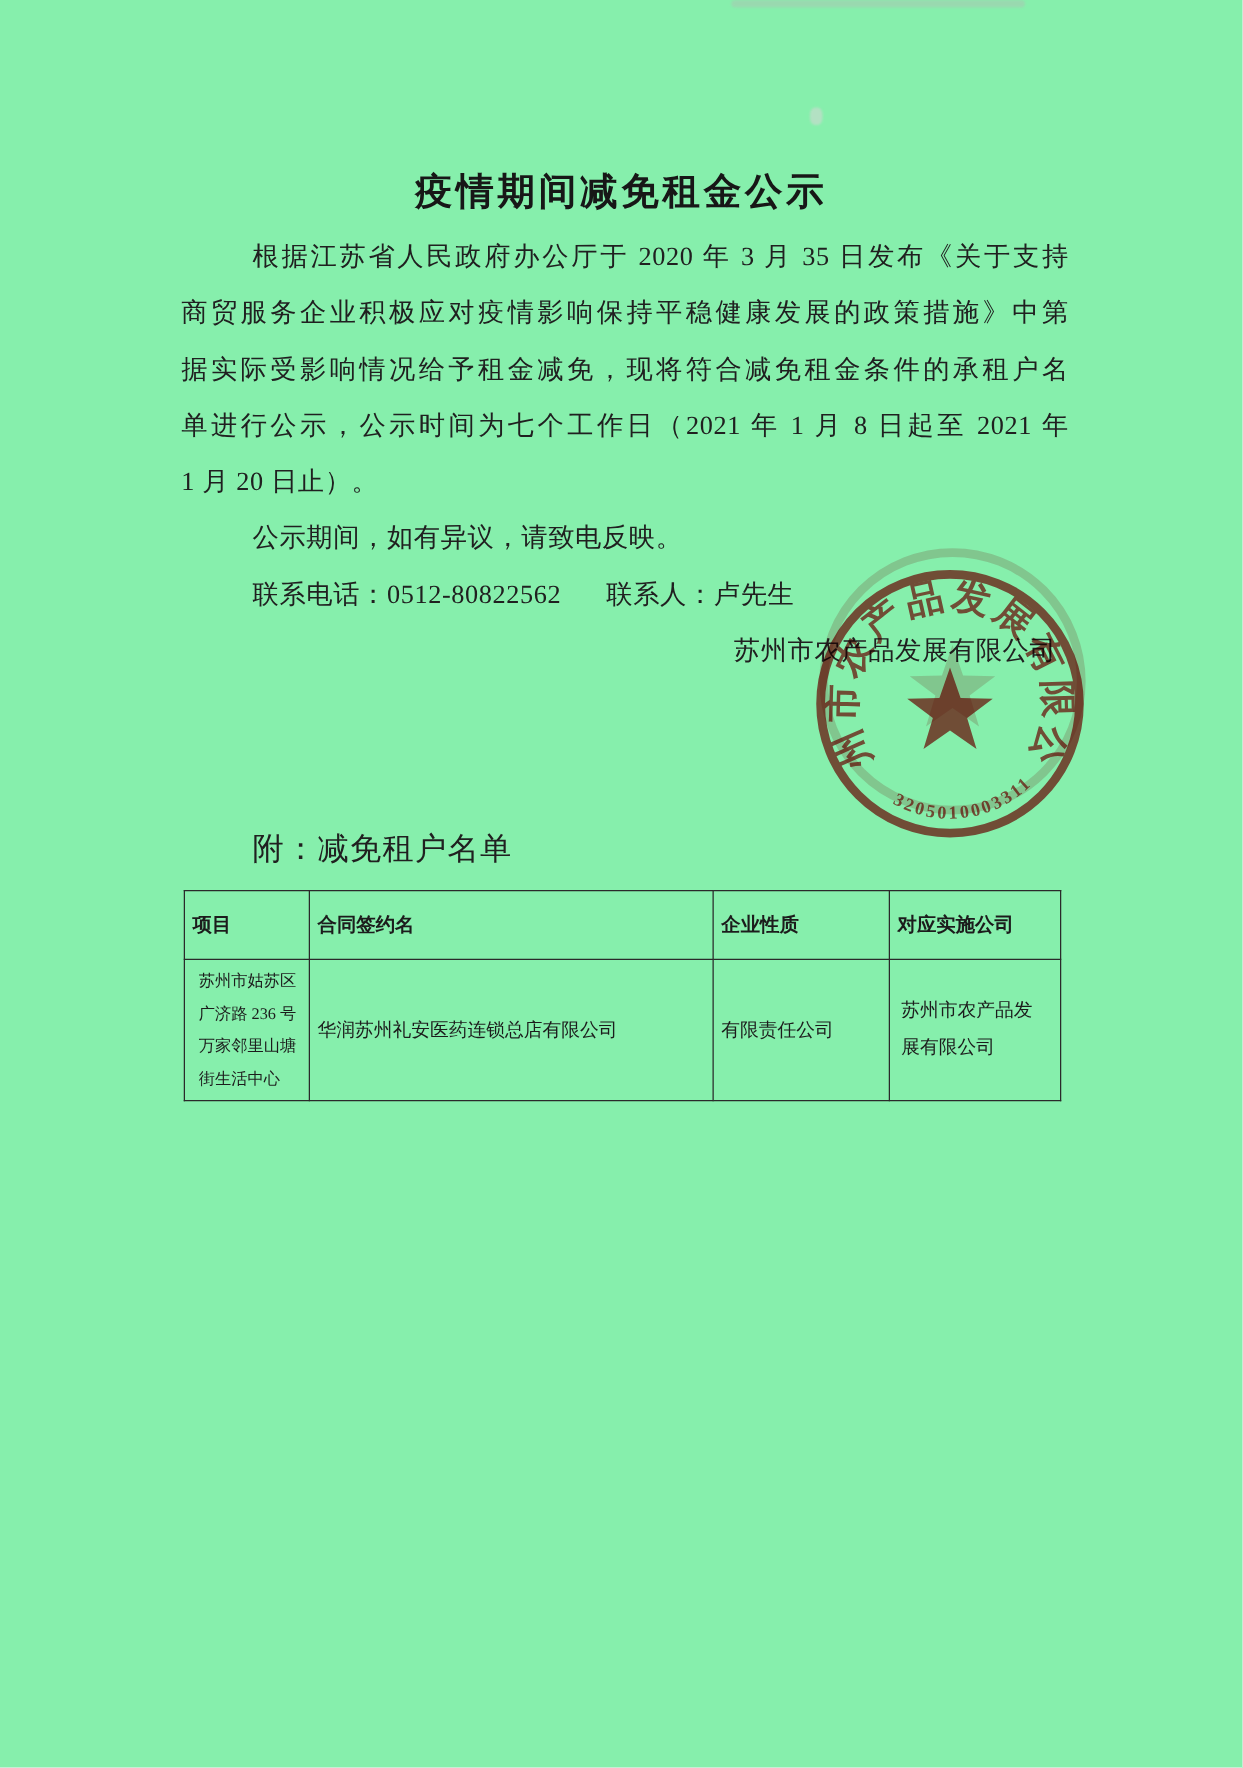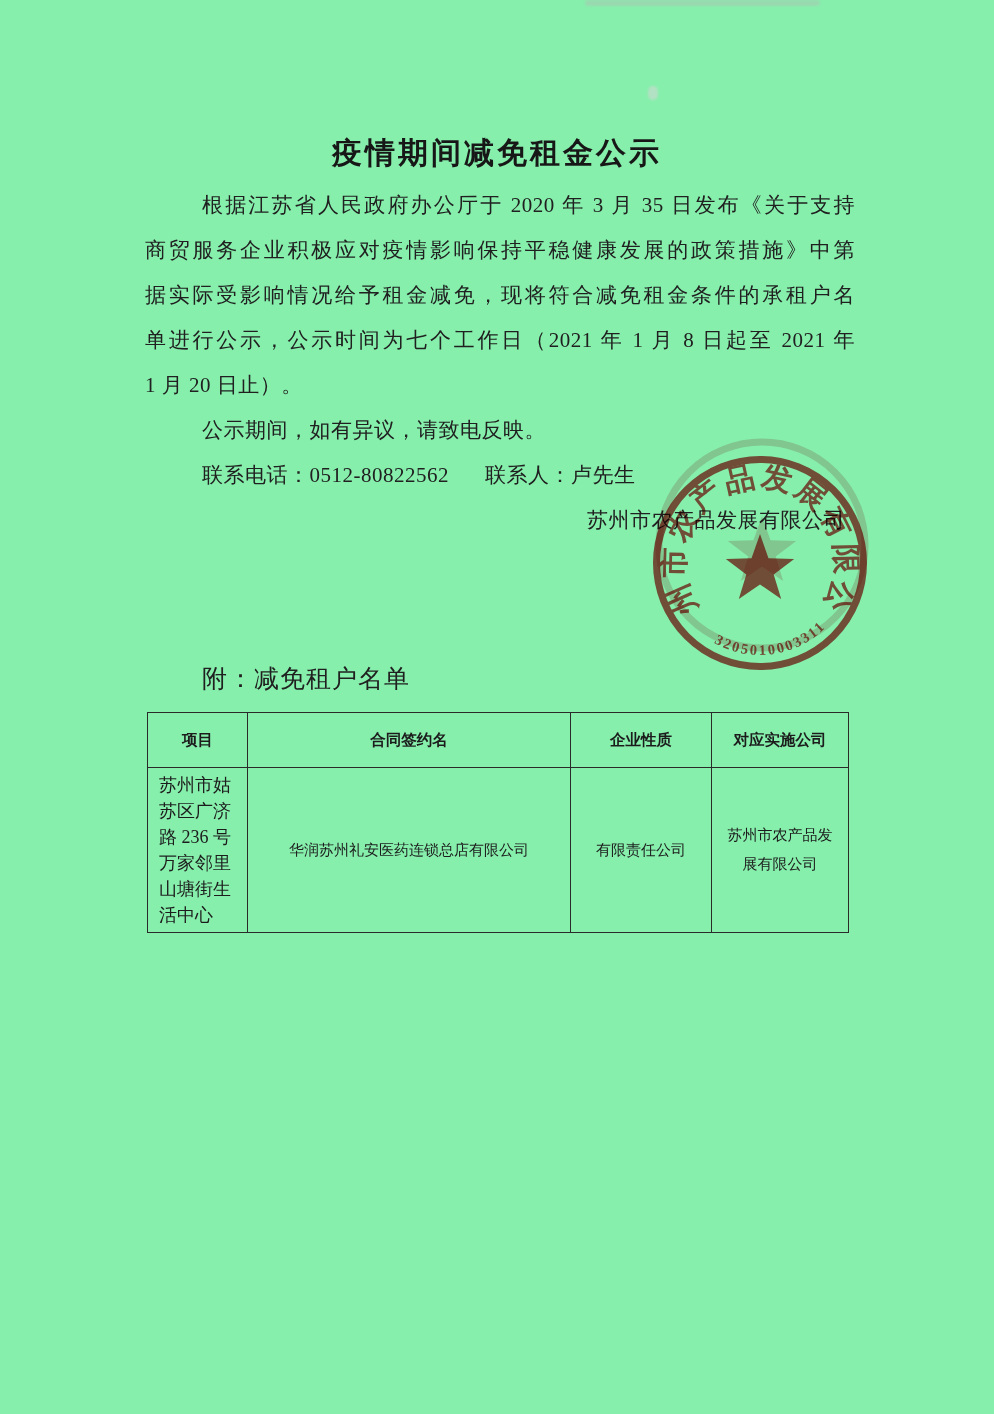--- a/index.html
+++ b/index.html
@@ -32,30 +32,30 @@
     position:absolute; left:202px; top:662px;
     font-size:25px; letter-spacing:1px; color:#202020;font-family:Liberation Mono, monospace;
   }
   
   .tenant-table {
     position:absolute; left:147px; top:712px; width:701px;
     border-collapse:collapse; table-layout:fixed;
     font-size:15px; color:#1c1c1c;
   }
   .tenant-table th, .tenant-table td {
-    border:1.6px solid #2a2a2a; padding:2px 6px; text-align:center; vertical-align:middle;
+    border:1.6px solid #2a2a2a; padding:2px 6px; text-align:left; vertical-align:middle;
     font-weight:normal; overflow:hidden;
   }
   .tenant-table th { height:50px; font-weight:bold; font-size:15.5px; }
   .tenant-table td { height:103px; }
   .col-project  { width:100px; }
   .col-contract { width:323px; }
   .col-nature   { width:141px; }
   .col-company  { width:137px; }
-  td.cell-project { text-align:left; font-size:18px; line-height:26px; padding:4px 8px 4px 11px; }
+  td.cell-project { text-align:left; font-size:13px; line-height:26px; padding:4px 8px 4px 11px; }
   td.cell-company { line-height:29px; padding:2px 9px; }
   
   .seal, .seal-ghost { position:absolute; pointer-events:none; }
   .seal { left:645px; top:448px; width:230px; height:230px; mix-blend-mode:multiply; opacity:0.88; }
   .seal-ghost { left:647px; top:430px; width:230px; height:230px; mix-blend-mode:multiply; opacity:0.22; filter:blur(0.6px); }
   
   .noise { position:absolute; pointer-events:none; }
   .noise-top { left:585px; top:0; width:235px; height:6px; background:#b9b6b6; opacity:0.38; filter:blur(1px); border-radius:3px; }
   .noise-dot { left:648px; top:86px; width:10px; height:14px; background:#d8d6d6; opacity:0.55; filter:blur(1px); border-radius:40%; }
 </style>

